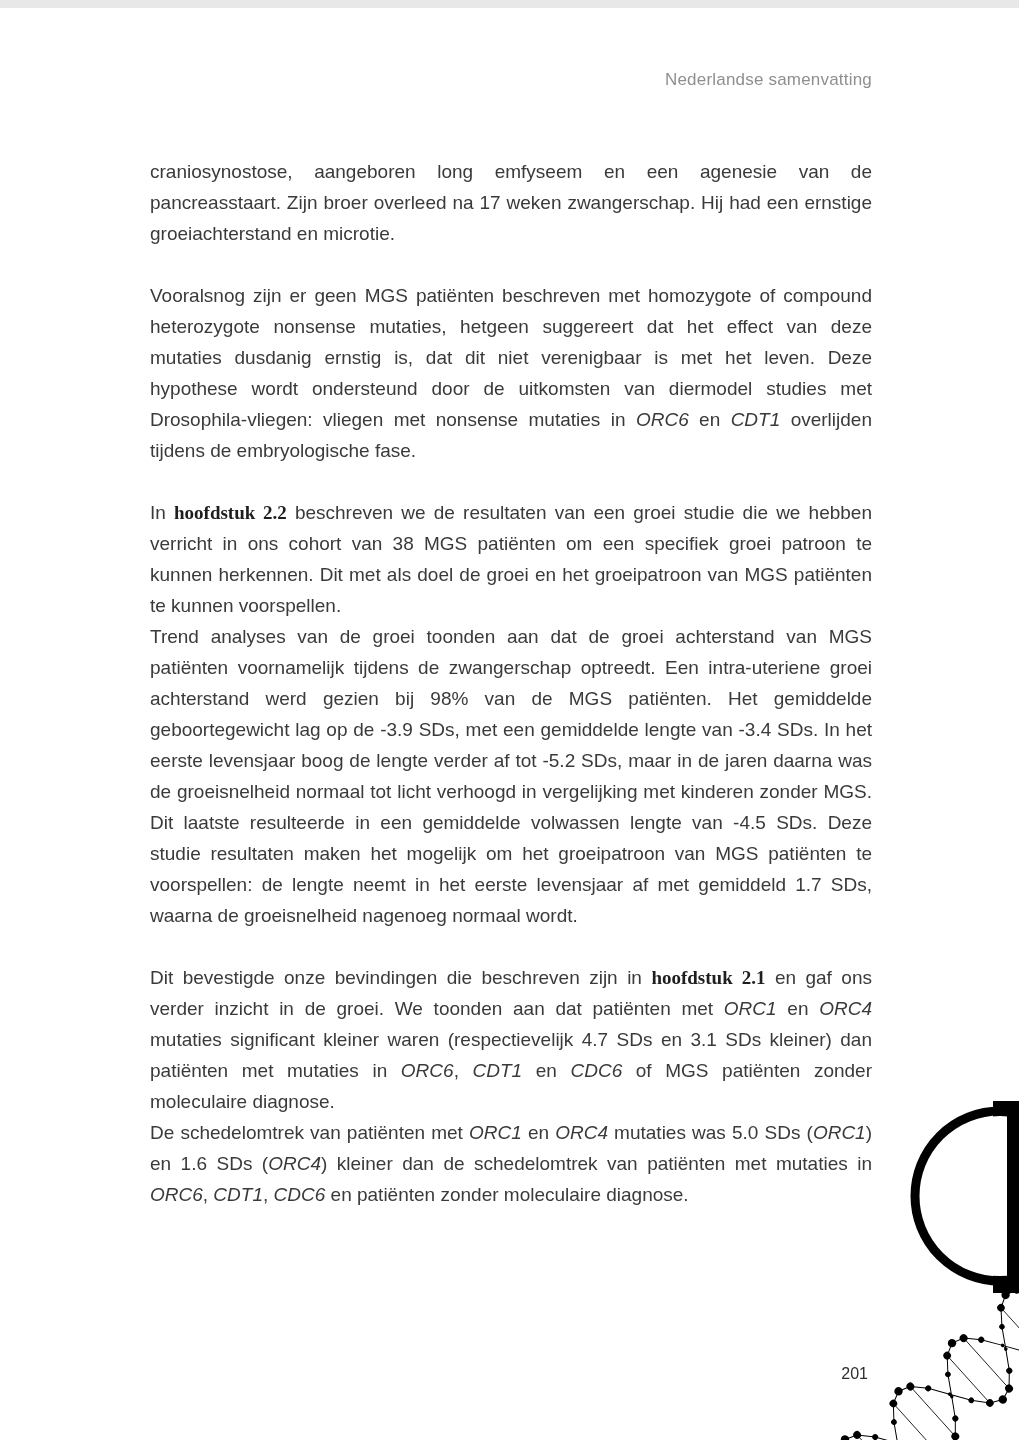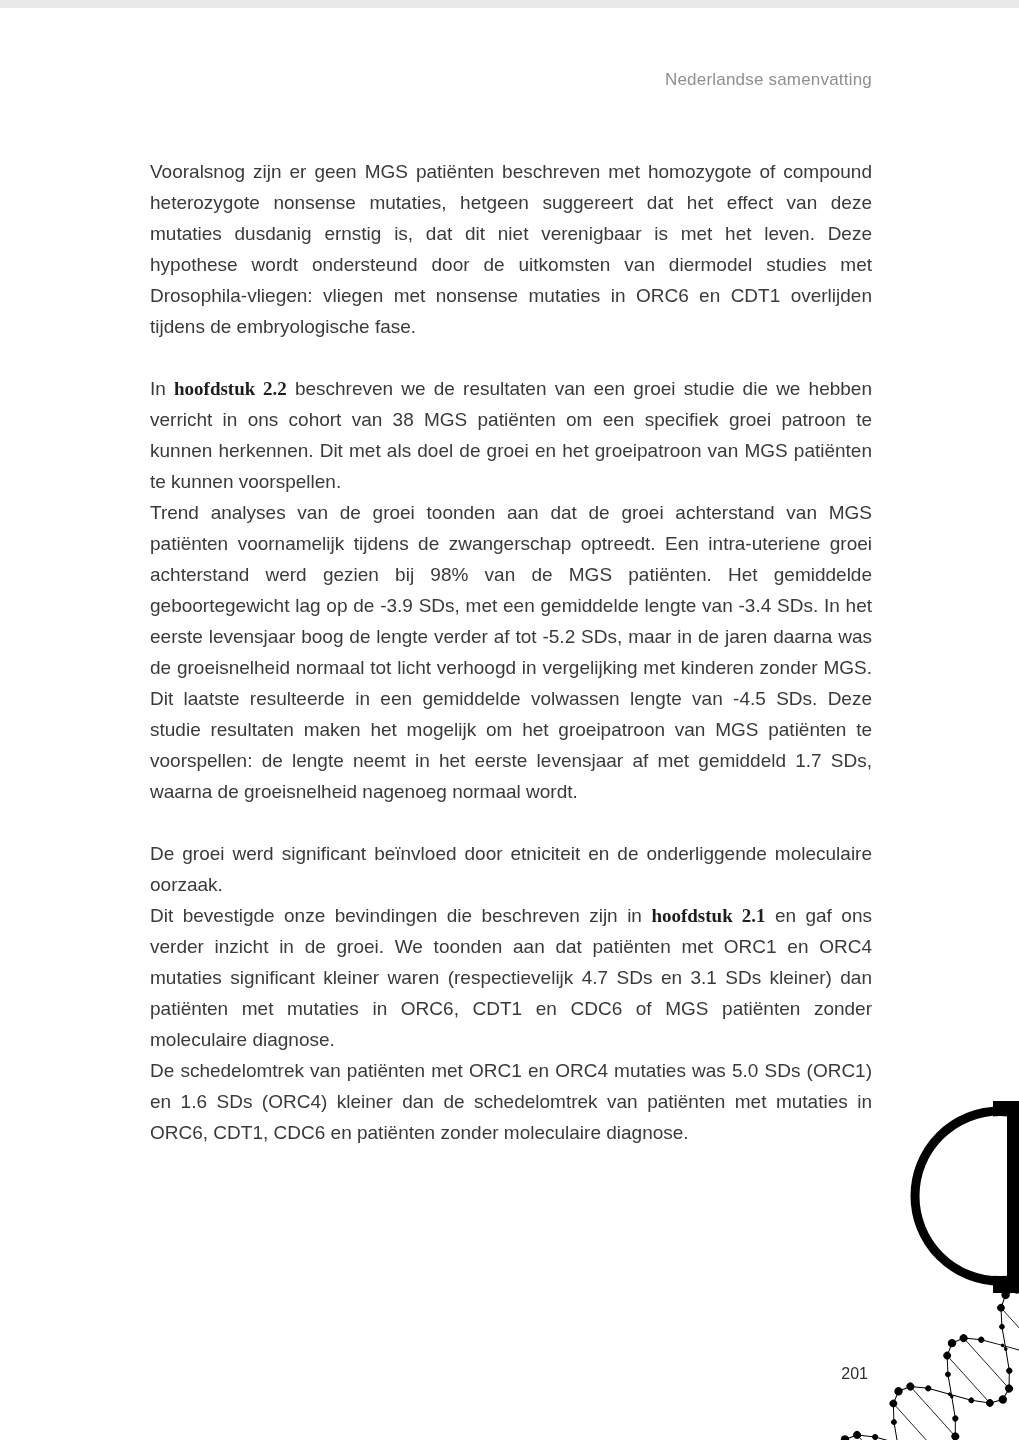--- a/index.html
+++ b/index.html
@@ -27,21 +27,21 @@
     width: 722px;
     font-size: 19px;
     line-height: 31px;
     color: #3a3a3a;
     text-align: justify;
   }
   .block { margin: 0 0 31px 0; }
   .block:last-child { margin-bottom: 0; }
   .para { margin: 0; }
   .seg-bold { font-weight: bold; color: #1e1e1e; font-family: Liberation Serif, serif; }
-  .seg-italic { }
+  .seg-italic { font-style: italic; }
   .page-number {
     position: absolute;
     top: 1357px;
     right: 151px;
     font-size: 16px;
     color: #2e2e2e;
   }
   .edge-mark {
     position: absolute;
     top: 1080px;
@@ -62,29 +62,31 @@
 </style>
 </head>
 <body>
 
 <div class="page">
 
   <div class="running-header">Nederlandse samenvatting</div>
 
   <div class="content">
 
+  <div class="block">
+        <p class="para"><span>craniosynostose, aangeboren long emfyseem en een agenesie van de pancreasstaart. Zijn broer overleed na 17 weken zwangerschap. Hij had een ernstige groeiachterstand en microtie.</span></p>
+      </div>
       <div class="block">
         <p class="para"><span>Vooralsnog zijn er geen MGS patiënten beschreven met homozygote of compound heterozygote nonsense mutaties, hetgeen suggereert dat het effect van deze mutaties dusdanig ernstig is, dat dit niet verenigbaar is met het leven. Deze hypothese wordt ondersteund door de uitkomsten van diermodel studies met Drosophila-vliegen: vliegen met nonsense mutaties in </span><span class="seg-italic">ORC6</span><span> en </span><span class="seg-italic">CDT1</span><span> overlijden tijdens de embryologische fase.</span></p>
       </div>
       <div class="block">
         <p class="para"><span>In </span><span class="seg-bold">hoofdstuk 2.2</span><span> beschreven we de resultaten van een groei studie die we hebben verricht in ons cohort van 38 MGS patiënten om een specifiek groei patroon te kunnen herkennen. Dit met als doel de groei en het groeipatroon van MGS patiënten te kunnen voorspellen.</span></p>
         <p class="para"><span>Trend analyses van de groei toonden aan dat de groei achterstand van MGS patiënten voornamelijk tijdens de zwangerschap optreedt. Een intra-uteriene groei achterstand werd gezien bij 98% van de MGS patiënten. Het gemiddelde geboortegewicht lag op de -3.9 SDs, met een gemiddelde lengte van -3.4 SDs. In het eerste levensjaar boog de lengte verder af tot -5.2 SDs, maar in de jaren daarna was de groeisnelheid normaal tot licht verhoogd in vergelijking met kinderen zonder MGS. Dit laatste resulteerde in een gemiddelde volwassen lengte van -4.5 SDs. Deze studie resultaten maken het mogelijk om het groeipatroon van MGS patiënten te voorspellen: de lengte neemt in het eerste levensjaar af met gemiddeld 1.7 SDs, waarna de groeisnelheid nagenoeg normaal wordt.</span></p>
       </div>
       <div class="block">
-        <p class="para"><span>De groei werd significant beïnvloed door etniciteit en de onderliggende moleculaire oorzaak.</span></p>
         <p class="para"><span>Dit bevestigde onze bevindingen die beschreven zijn in </span><span class="seg-bold">hoofdstuk 2.1</span><span> en gaf ons verder inzicht in de groei. We toonden aan dat patiënten met </span><span class="seg-italic">ORC1</span><span> en </span><span class="seg-italic">ORC4</span><span> mutaties significant kleiner waren (respectievelijk 4.7 SDs en 3.1 SDs kleiner) dan patiënten met mutaties in </span><span class="seg-italic">ORC6</span><span>, </span><span class="seg-italic">CDT1</span><span> en </span><span class="seg-italic">CDC6</span><span> of MGS patiënten zonder moleculaire diagnose.</span></p>
         <p class="para"><span>De schedelomtrek van patiënten met </span><span class="seg-italic">ORC1</span><span> en </span><span class="seg-italic">ORC4</span><span> mutaties was 5.0 SDs (</span><span class="seg-italic">ORC1</span><span>) en 1.6 SDs (</span><span class="seg-italic">ORC4</span><span>) kleiner dan de schedelomtrek van patiënten met mutaties in </span><span class="seg-italic">ORC6</span><span>, </span><span class="seg-italic">CDT1</span><span>, </span><span class="seg-italic">CDC6</span><span> en patiënten zonder moleculaire diagnose.</span></p>
       </div>
     </div>
 
   <div class="page-number">201</div>
 
   <svg class="edge-mark" viewBox="0 0 130 230" xmlns="http://www.w3.org/2000/svg">
     <rect x="104" y="13" width="26" height="192" fill="#000000"></rect>
     <circle cx="111" cy="108" r="80" fill="#ffffff"></circle>

